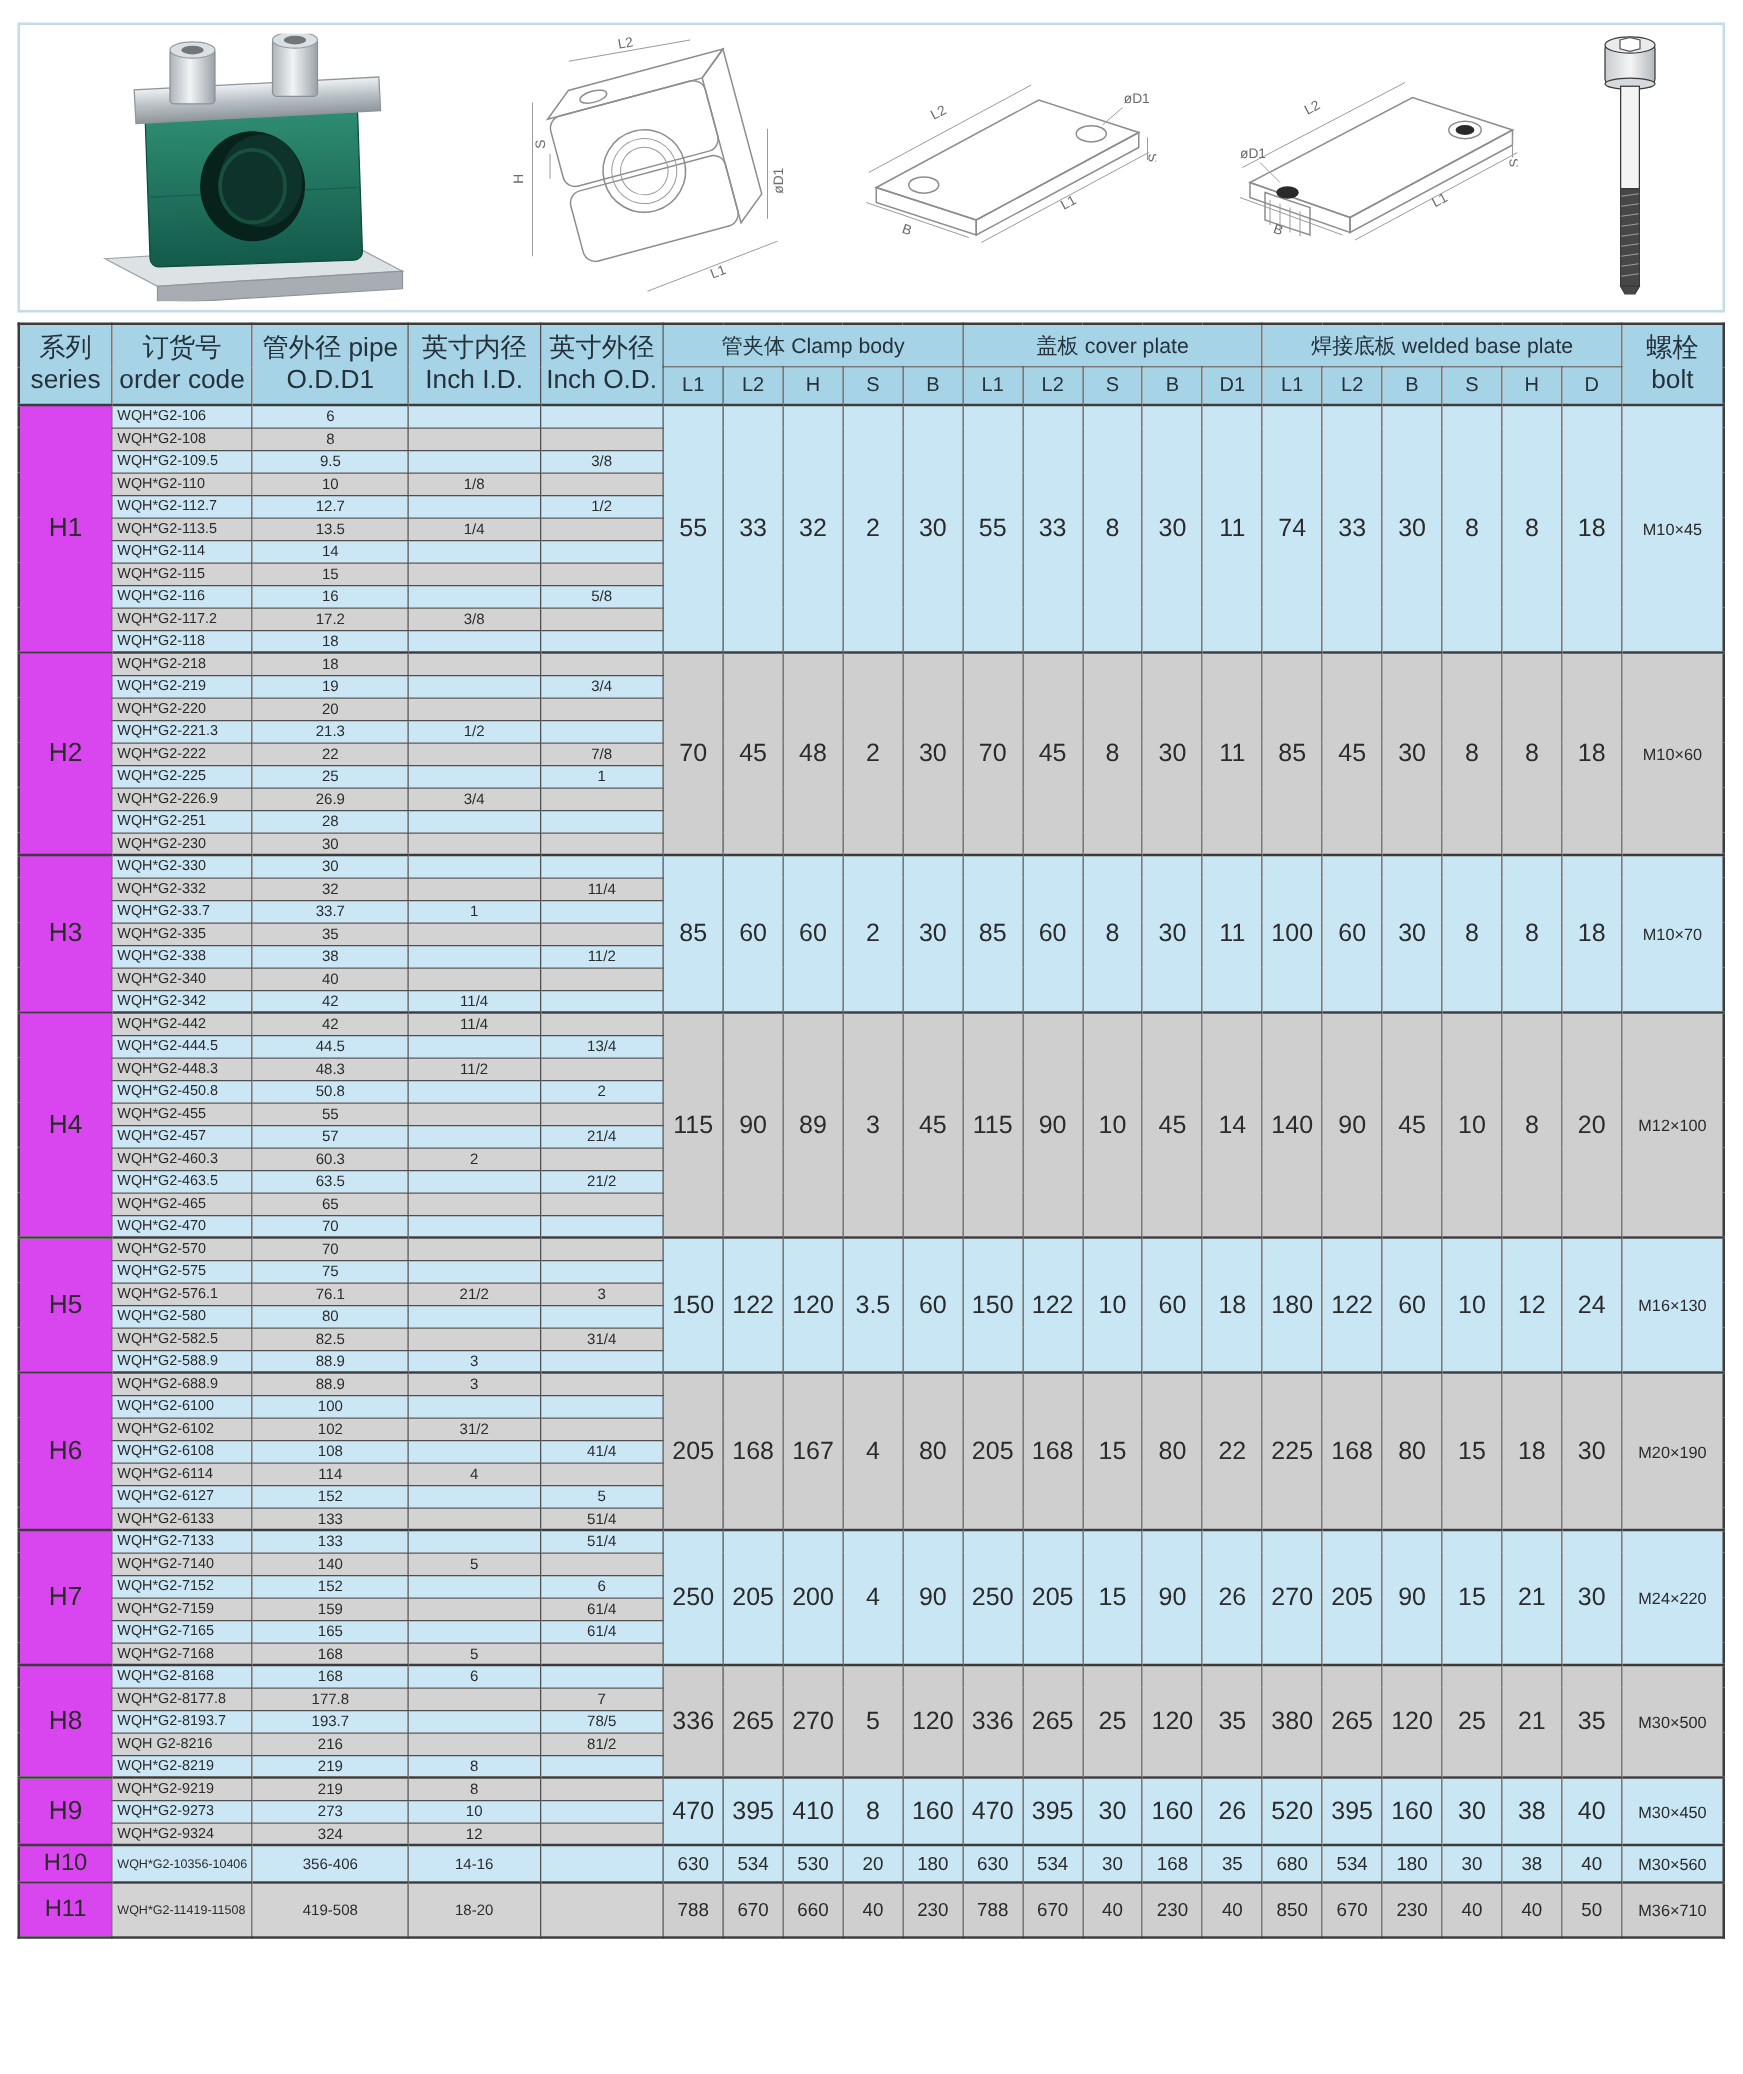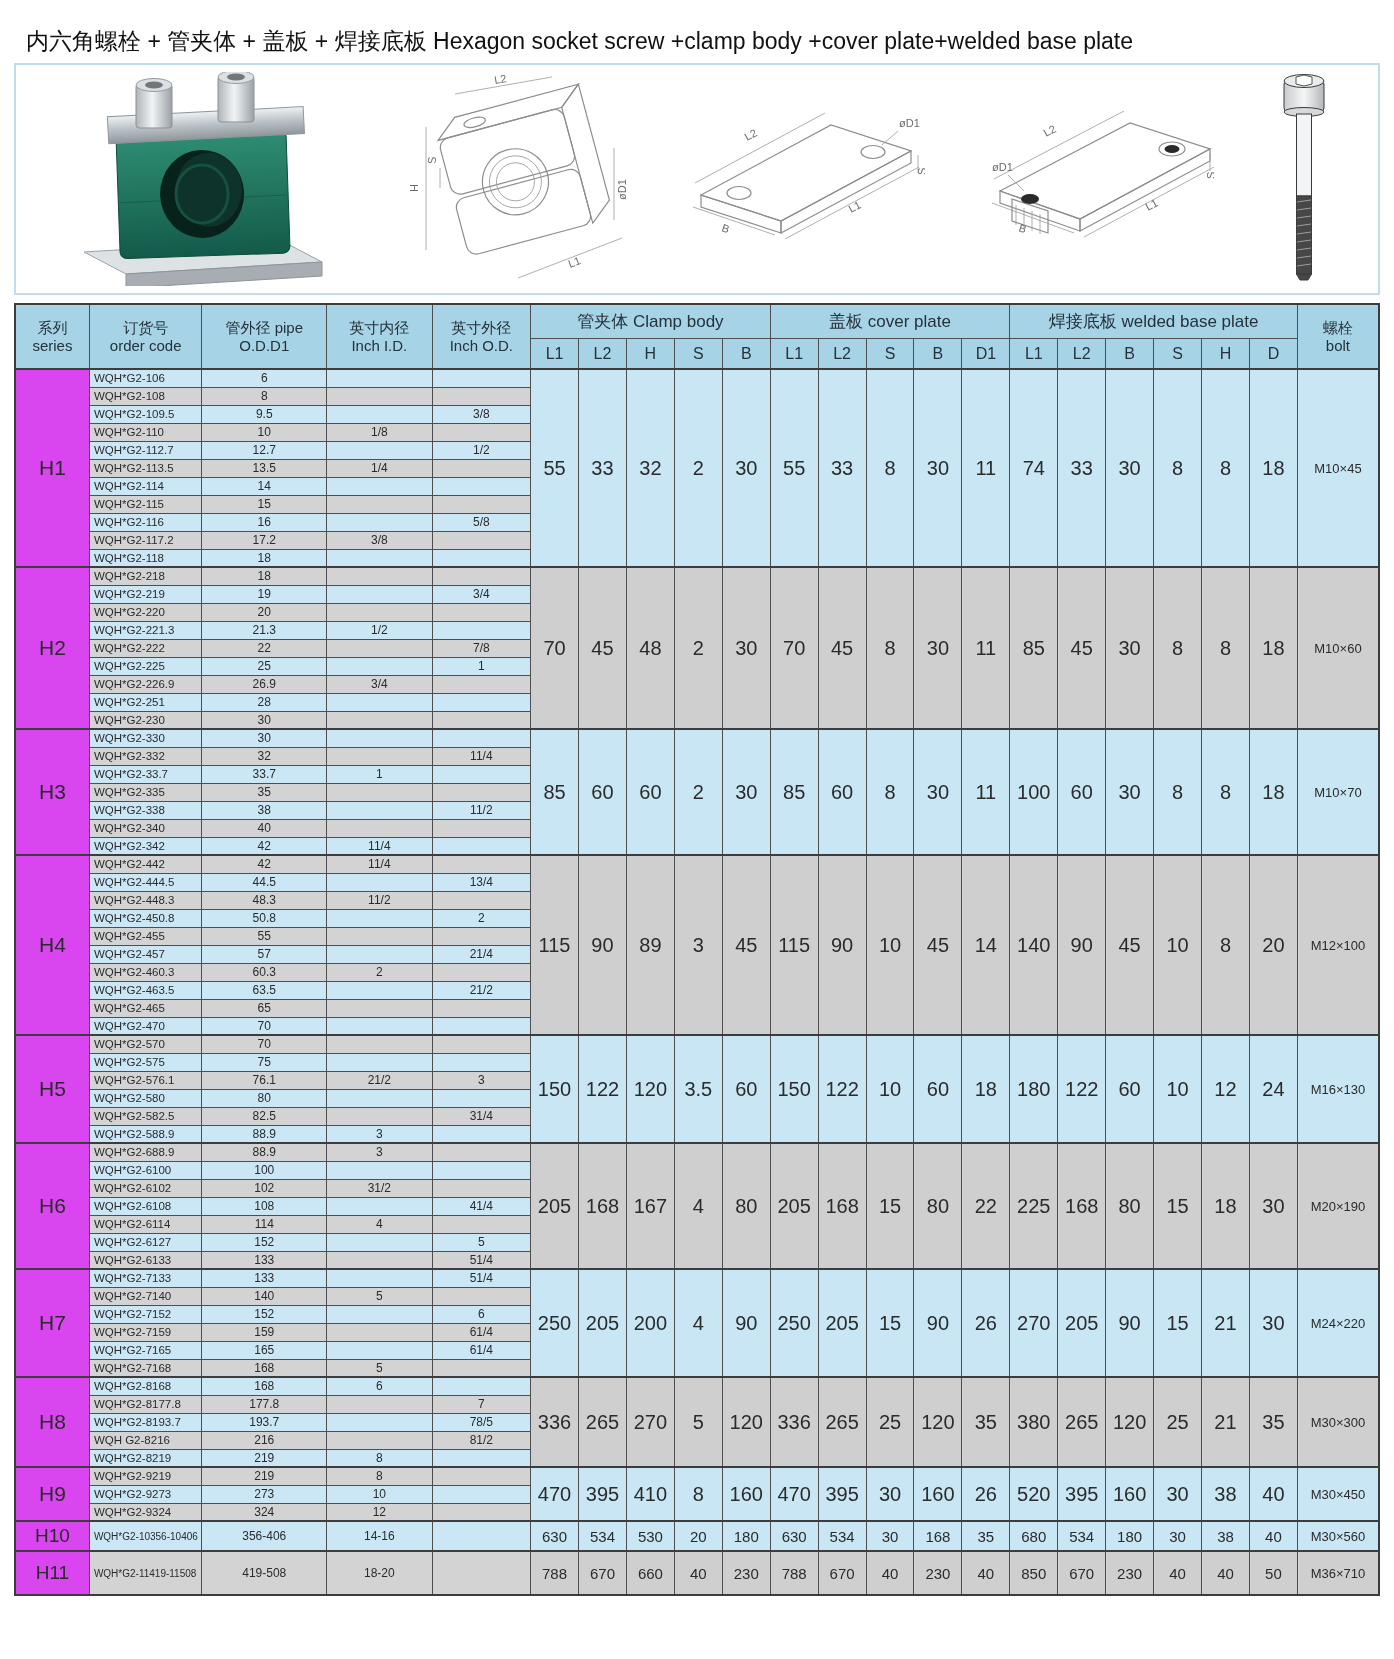--- a/index.html
+++ b/index.html
@@ -21,21 +21,21 @@
   .dimtxt{fill:#6b6b6b;font-size:11px;font-family:"Liberation Sans",sans-serif;}
   .lineart{stroke:#8d8d8d;stroke-width:1.2;fill:none;}
   .lineart-thin{stroke:#9a9a9a;stroke-width:0.8;fill:none;}
 
   
   table.spec{border-collapse:collapse;table-layout:fixed;width:1366px;margin-top:8px;
     border:2px solid #3c3c3c;}
   .spec th,.spec td{border:1px solid #4e4e4e;text-align:center;vertical-align:middle;
     padding:0;overflow:hidden;white-space:nowrap;color:#2b2b2b;}
   .spec thead th{background:#A7D3E7;font-weight:normal;color:#24323a;}
-  th.colhead{font-size:15px;line-height:1.18;margin-top:23px;}
+  th.colhead{font-size:21px;line-height:1.18;margin-top:23px;}
   th.group{font-size:17px;height:33px;}
   #subhead th{font-size:16px;height:29px;}
   tbody tr{height:18px;}
   tbody tr:nth-last-child(2){height:30px;}
   tbody tr:last-child{height:44px;}
   td.code{text-align:left;padding-left:4px;font-size:11.5px;}
   tbody tr:nth-last-child(-n+2) td.code{font-size:10px;}
   td.val{font-size:12px;}
   tr.r-blue td.striped{background:#CBE7F5;}
   tr.r-gray td.striped{background:#D3D3D3;}
@@ -47,21 +47,20 @@
   td.band-blue{background:#C8E6F4;}
   td.band-gray{background:#CFCFCF;}
   tr.band-start td{border-top:2px solid #3c3c3c;}
 </style>
 </head>
 <body>
 
 <div class="page">
 
 
-  <div class="subtitle">内六角螺栓 + 管夹体 + 盖板 + 焊接底板 Hexagon socket screw +clamp body +cover plate+welded base plate</div>
 
   <div class="figpanel">
 
     <svg width="300" height="214" viewBox="0 0 300 214">
       <defs>
         <linearGradient id="gGreen" x1="0" y1="0" x2="0" y2="1">
           <stop offset="0" stop-color="#2F8E73"></stop>
             <stop offset="1" stop-color="#135A4A"></stop>
         </linearGradient>
         <linearGradient id="gMetal" x1="0" y1="0" x2="0" y2="1">
@@ -730,21 +729,21 @@
           <td class="num band-gray" rowspan="5">265</td>
           <td class="num band-gray" rowspan="5">25</td>
           <td class="num band-gray" rowspan="5">120</td>
           <td class="num band-gray" rowspan="5">35</td>
           <td class="num band-gray" rowspan="5">380</td>
           <td class="num band-gray" rowspan="5">265</td>
           <td class="num band-gray" rowspan="5">120</td>
           <td class="num band-gray" rowspan="5">25</td>
           <td class="num band-gray" rowspan="5">21</td>
           <td class="num band-gray" rowspan="5">35</td>
-          <td class="bolt band-gray" rowspan="5">M30×300</td>
+          <td class="bolt band-gray" rowspan="5">M30×500</td>
         </tr>
         <tr class="r-gray">
           <td class="code striped">WQH*G2-8177.8</td>
           <td class="val striped">177.8</td>
           <td class="val striped"></td>
           <td class="val striped">7</td>
         </tr>
         <tr class="r-blue">
           <td class="code striped">WQH*G2-8193.7</td>
           <td class="val striped">193.7</td>

